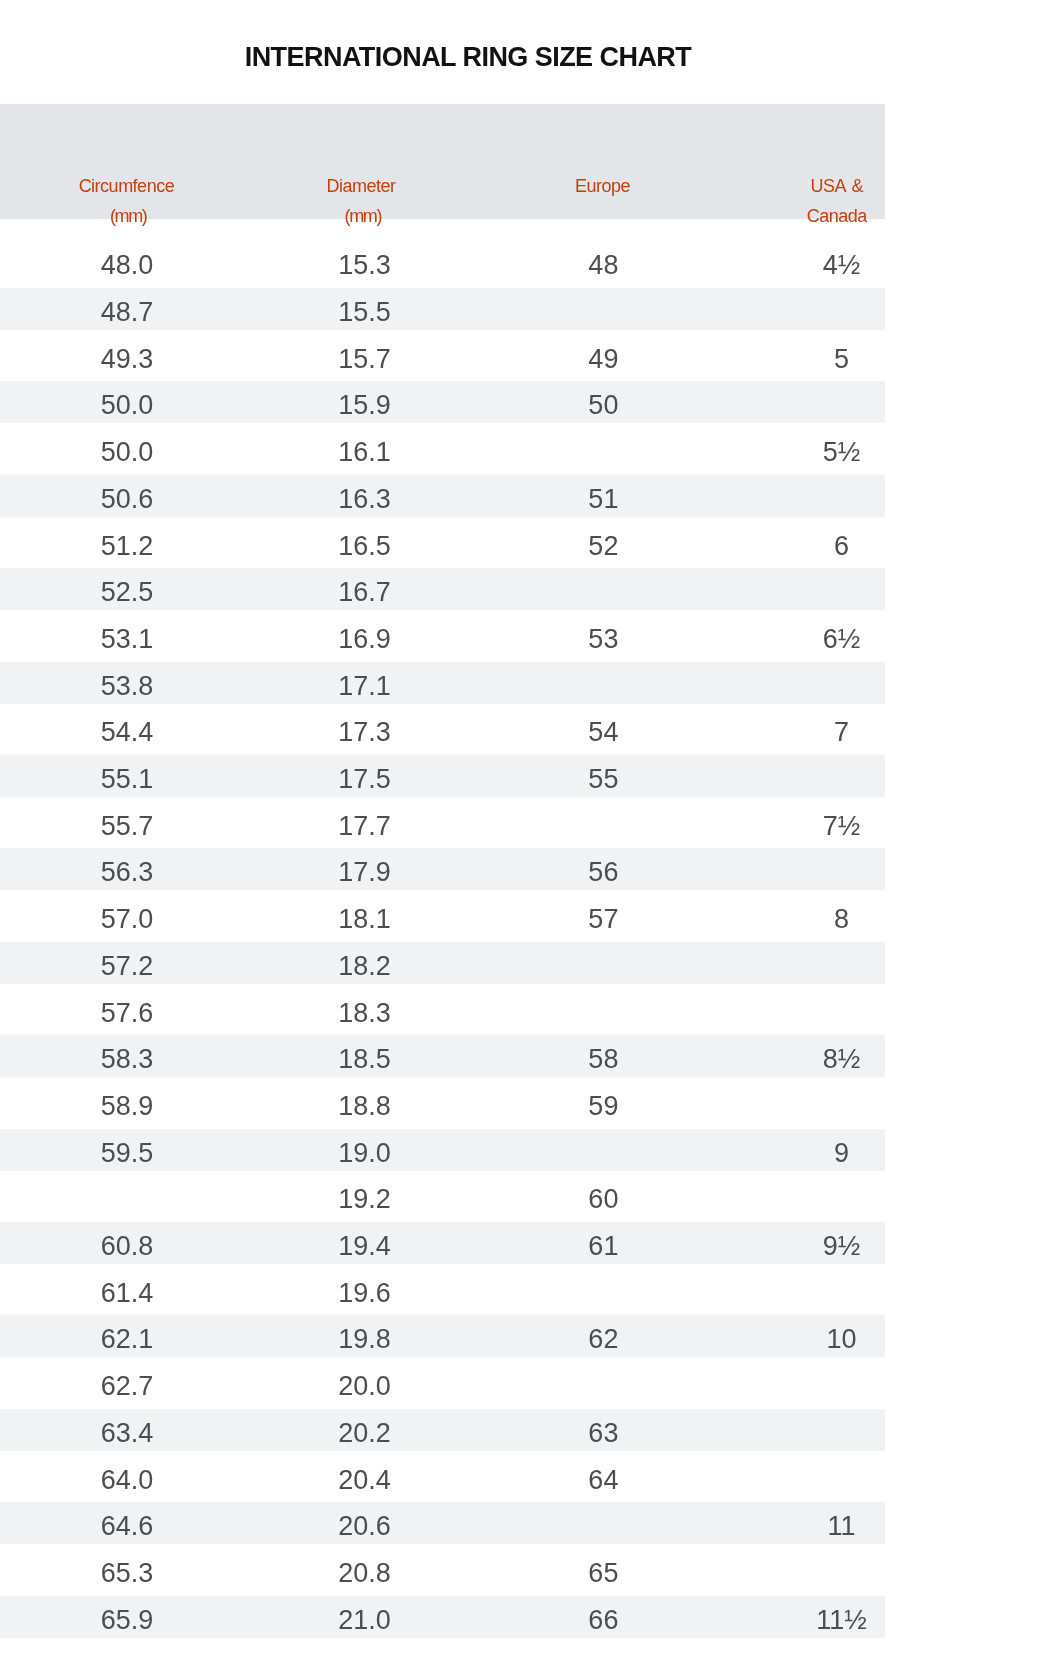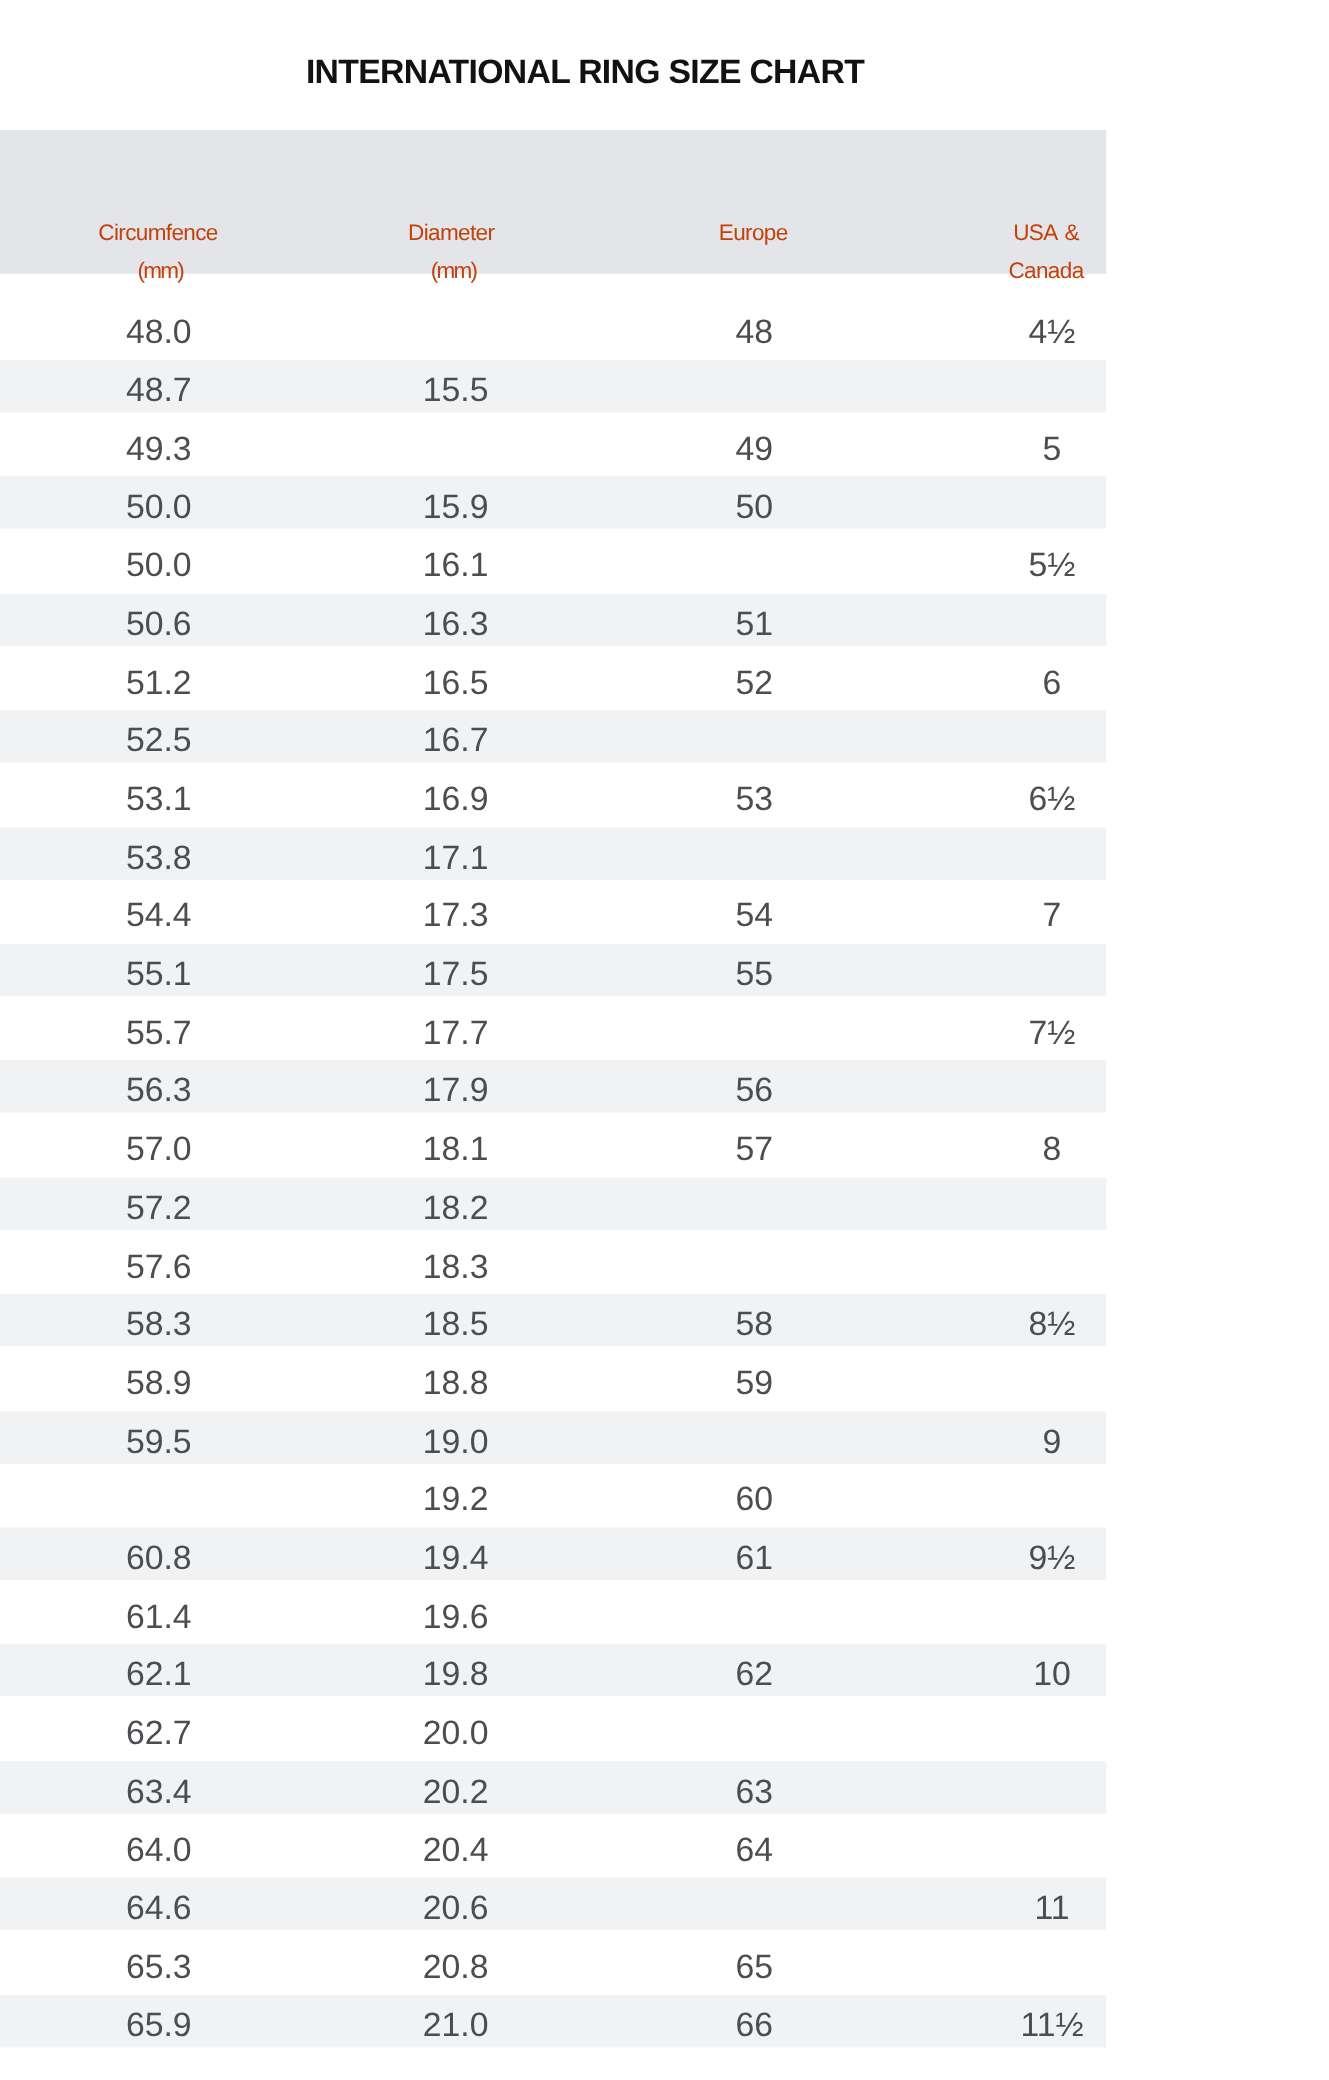--- a/index.html
+++ b/index.html
@@ -58,31 +58,33 @@
       </div>
       <div class="hcell hc4">
         <div>USA &amp;</div>
         <div>Canada</div>
       </div>
     </div>
 
     <div id="rows">
         <div class="row" style="top: 241.3px;">
           <div class="cell c1">48.0</div>
+          <div class="cell c2">15.3</div>
           <div class="cell c3">48</div>
           <div class="cell c4">4½</div>
         </div>
         <div class="row alt" style="top: 288px;">
           <div class="cell c1">48.7</div>
           <div class="cell c2">15.5</div>
           <div class="cell c3"></div>
           <div class="cell c4"></div>
         </div>
         <div class="row" style="top: 334.7px;">
           <div class="cell c1">49.3</div>
+          <div class="cell c2">15.7</div>
           <div class="cell c3">49</div>
           <div class="cell c4">5</div>
         </div>
         <div class="row alt" style="top: 381.4px;">
           <div class="cell c1">50.0</div>
           <div class="cell c2">15.9</div>
           <div class="cell c3">50</div>
           <div class="cell c4"></div>
         </div>
         <div class="row" style="top: 428.1px;">

